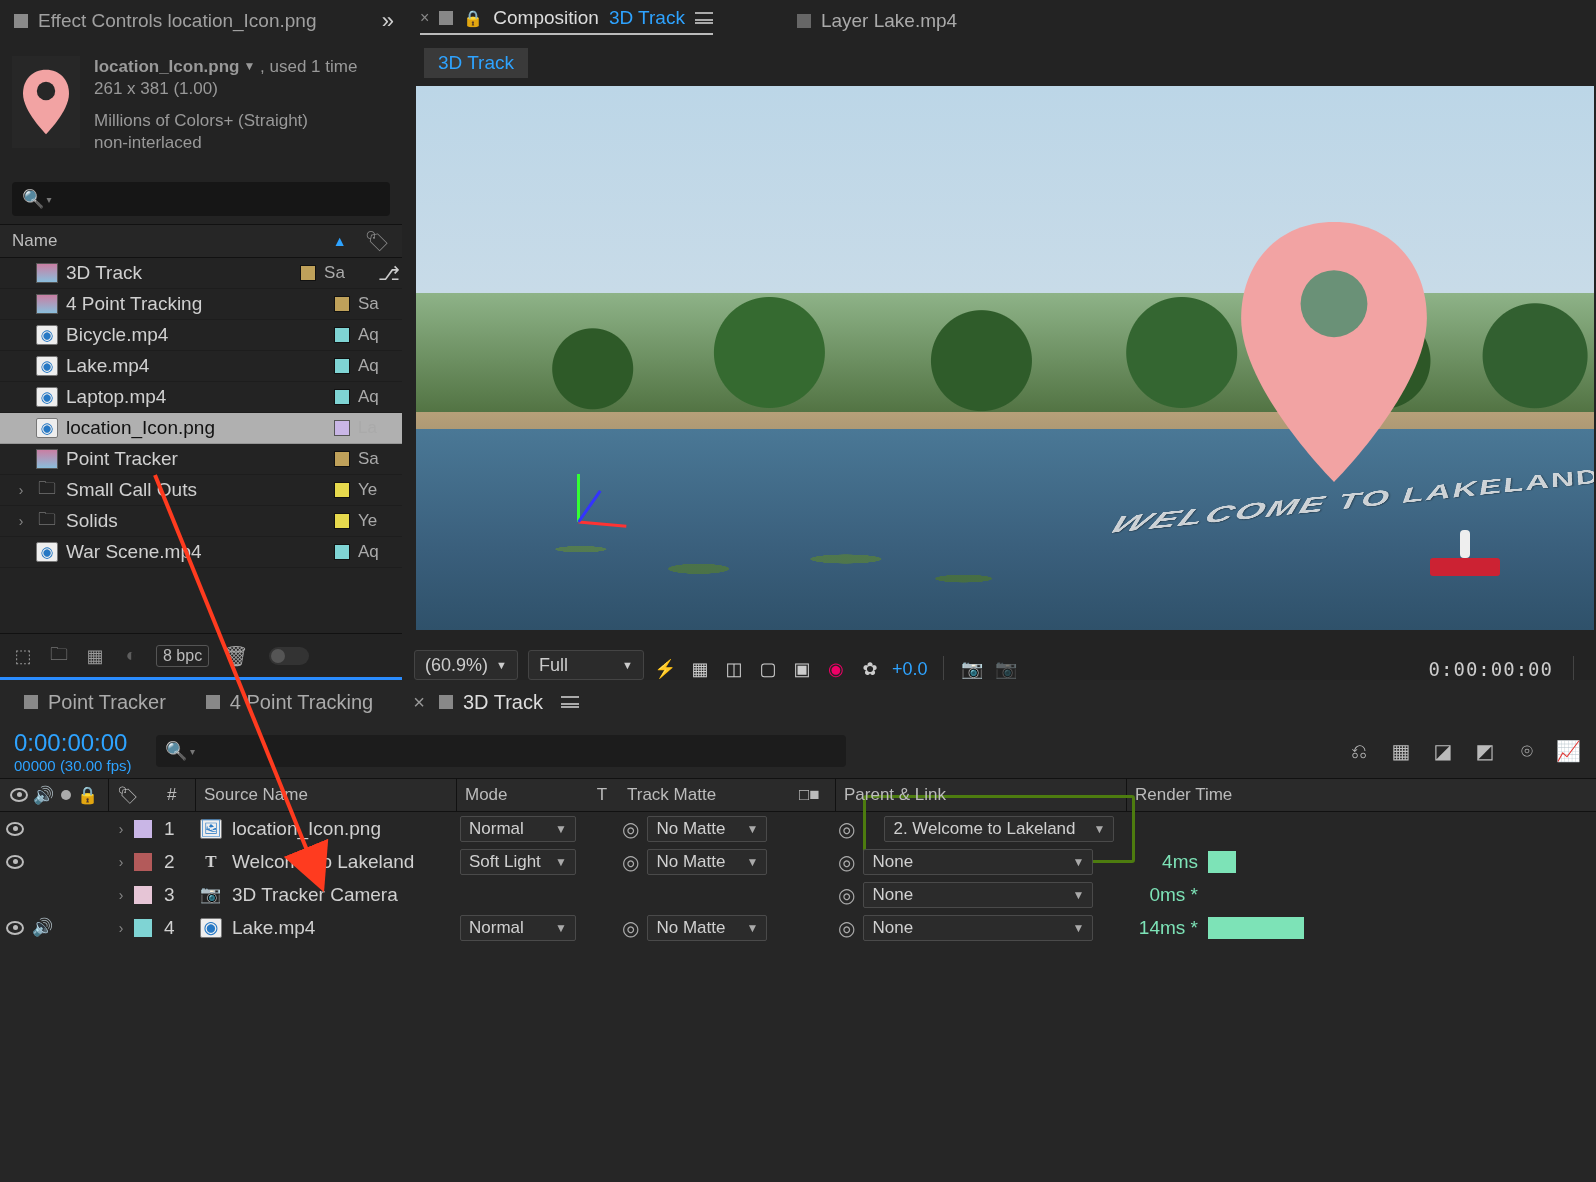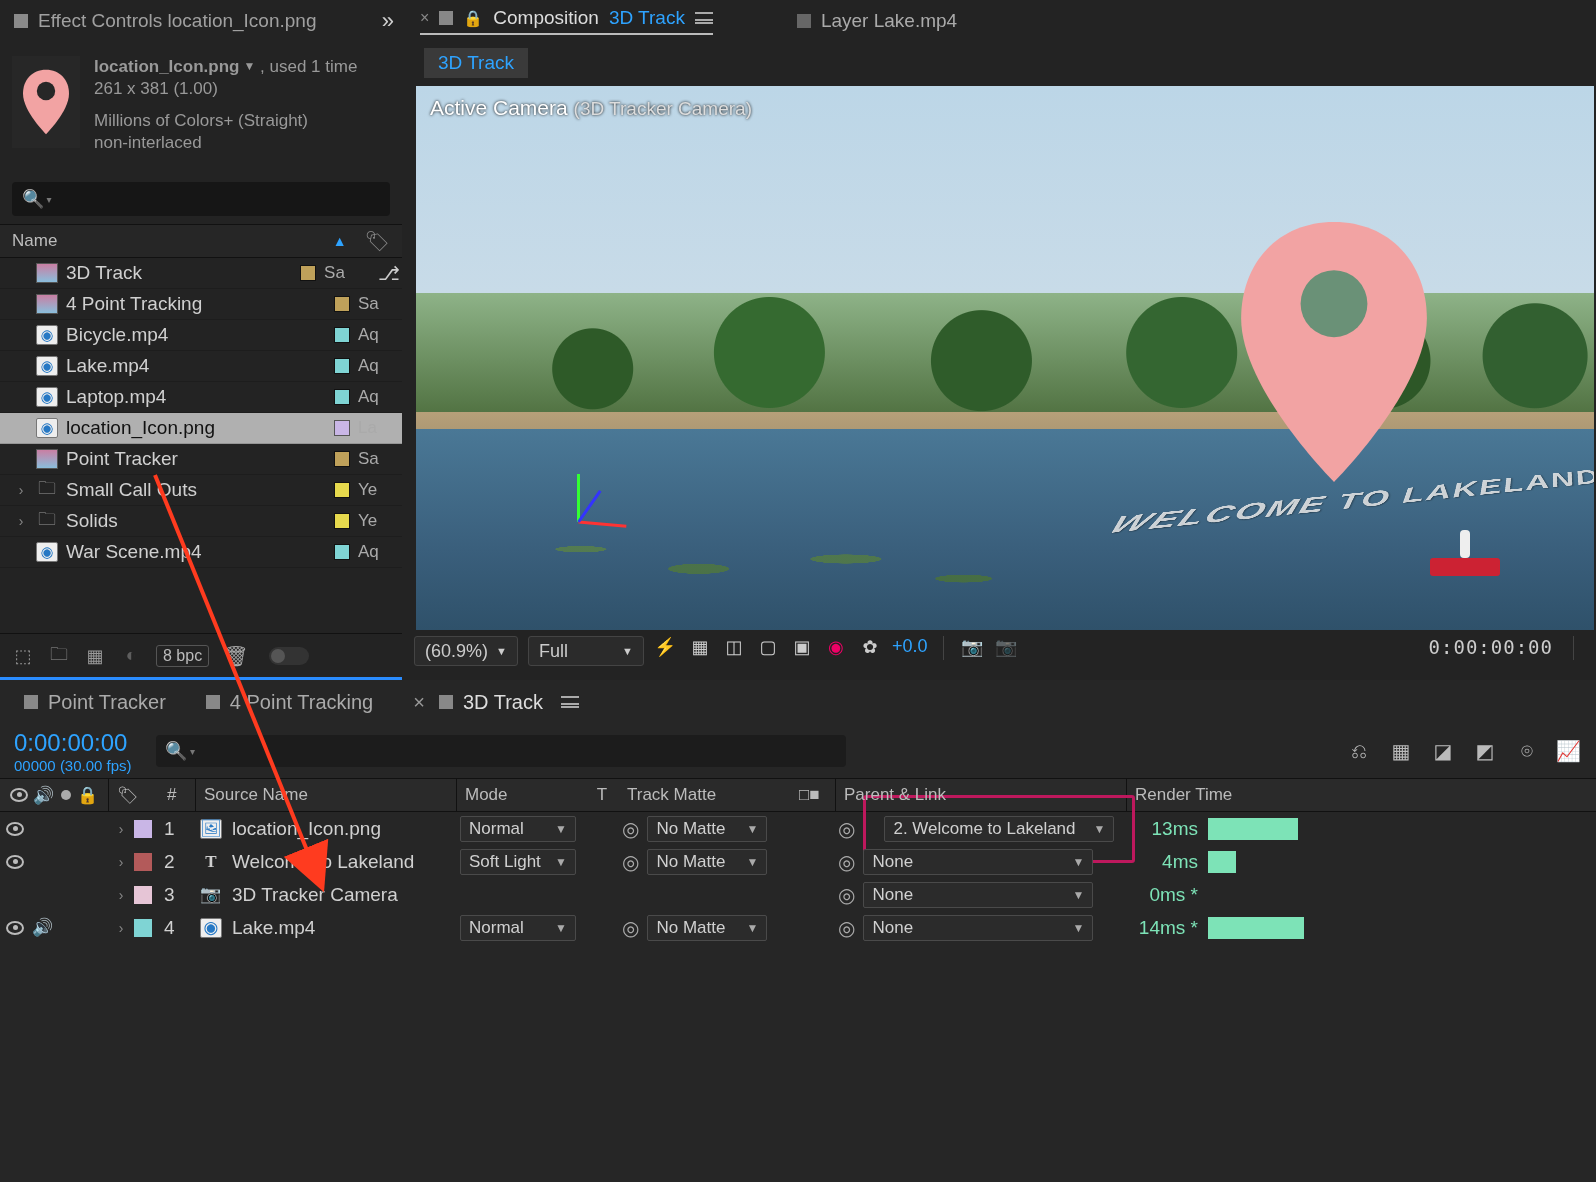--- a/index.html
+++ b/index.html
@@ -70,21 +70,21 @@
      radial-gradient(ellipse at 85% 70%, rgba(75,115,55,.8) 28px, transparent 29px);}
   .kayak{ position:absolute; right:8%; bottom:10%; width:70px; height:18px; background:#c23; border-radius:3px;}
   .kayak::after{ content:""; position:absolute; left:30px; top:-28px; width:10px; height:28px; background:#eee; border-radius:4px;}
   .axis3d{ position:absolute; left:12%; bottom:18%; width:70px; height:70px;}
   .axis3d .ax{ position:absolute; left:20px; bottom:10px; width:3px; height:48px; transform-origin:bottom;}
   .axis3d .y{ background:#3f3; }
   .axis3d .x{ background:#f33; transform:rotate(95deg);}
   .axis3d .z{ background:#33f; transform:rotate(35deg); height:38px;}
   .welcome{ position:absolute; right:-2%; top:72%; color:rgba(240,240,240,.82); font-size:36px; font-weight:800; font-style:italic; letter-spacing:2px; transform:perspective(600px) rotateX(55deg) rotateZ(-10deg) skewX(-14deg); text-shadow:1px 1px 2px rgba(0,0,0,.4); white-space:nowrap;}
   .pin-big{ position:absolute; right:14%; top:25%; }
-  .viewer-footer{ height:44px; background:#232323; display:flex; align-items:flex-start; gap:10px; padding:0 12px; font-size:18px; color:#ccc;}
+  .viewer-footer{ height:44px; background:#232323; display:flex; align-items:flex-end; gap:10px; padding:0 12px; font-size:18px; color:#ccc;}
   .vfsel{ background:#2b2b2b; border:1px solid #444; height:30px; display:inline-flex; align-items:center; padding:0 10px; gap:8px; border-radius:3px;}
   .vfico{ width:24px; height:22px; display:inline-flex; align-items:center; justify-content:center; color:#ccc; font-size:18px;}
   .exposure{ color:#2ea3ff;}
   .timecode{ margin-left:auto; font-family:monospace; font-size:19px; letter-spacing:1px;}
 
   
   .timeline-area{ height:502px; background:#262626; display:flex; flex-direction:column;}
   .tl-tabs{ height:44px; display:flex; align-items:center; gap:40px; padding:0 24px; font-size:20px; color:#aaa;}
   .tltab{ display:flex; align-items:center; gap:10px;}
   .tltab.active{ color:#ddd;}
@@ -129,21 +129,21 @@
   .dd .car{ font-size:12px; color:#aaa;}
   .lrow .t{ width:34px;}
   .lrow .matte{ width:172px; gap:8px;}
   .pick{ color:#aaa; font-size:20px;}
   .lrow .tog{ width:44px;}
   .lrow .parent{ width:290px; gap:8px;}
   .lrow .parent .dd{ width:230px;}
   .lrow .render{ flex:1; gap:10px;}
   .rt{ width:70px; text-align:right; color:#7de3b7;}
   .bar{ height:22px; background:#7de3b7;}
-  .highlight-box{ border:3px solid #be185d; border-radius:3px; padding:18px;}
+  .highlight-box{ border:3px solid #4d7c0f; border-radius:3px; padding:18px;}
 
   
   .red-arrow{ position:absolute; z-index:50; pointer-events:none;}
 
   svg{ display:block;}
 </style>
 </head>
 <body>
 
 <div class="top">
@@ -290,24 +290,20 @@
       <div class="ctab" style="margin-left:66px;">
         <span style="width:14px;height:14px;background:#666"></span>
         <span>Layer Lake.mp4</span>
       </div>
     </div>
     <div class="comp-subtab">
       <span class="subbtn">3D Track</span>
     </div>
 
     <div class="viewer">
-      <div class="viewer-label">
-        <span>Active Camera</span>
-        <span class="inner">(3D Tracker Camera)</span>
-      </div>
       <div class="sky"></div>
       <div class="trees"></div>
       <div class="beach"></div>
       <div class="water"></div>
       <div class="algae"></div>
       <div class="kayak"></div>
       <div class="axis3d">
         <div class="ax y"></div>
           <div class="ax x"></div>
           <div class="ax z"></div>
@@ -439,24 +435,20 @@
         <div class="c tog"></div>
         <div class="c parent">
           <span class="pick">◎</span>
           <div class="highlight-box">
             <div class="dd">
               <span>2. Welcome to Lakeland</span>
               <span class="car">▼</span>
             </div>
           </div>
         </div>
-        <div class="c render">
-          <span class="rt">13ms</span>
-          <span class="bar" style="width: 90px;"></span>
-        </div>
       </div>
       <div class="lrow">
         <div class="c av">
           <span class="eye"></span>
         </div>
         <div class="c" style="width: 50px; justify-content: flex-end;">
           <span class="caret">›</span>
           <span class="colorbox" style="background: rgb(179, 90, 90);"></span>
         </div>
         <div class="c num">2</div>

